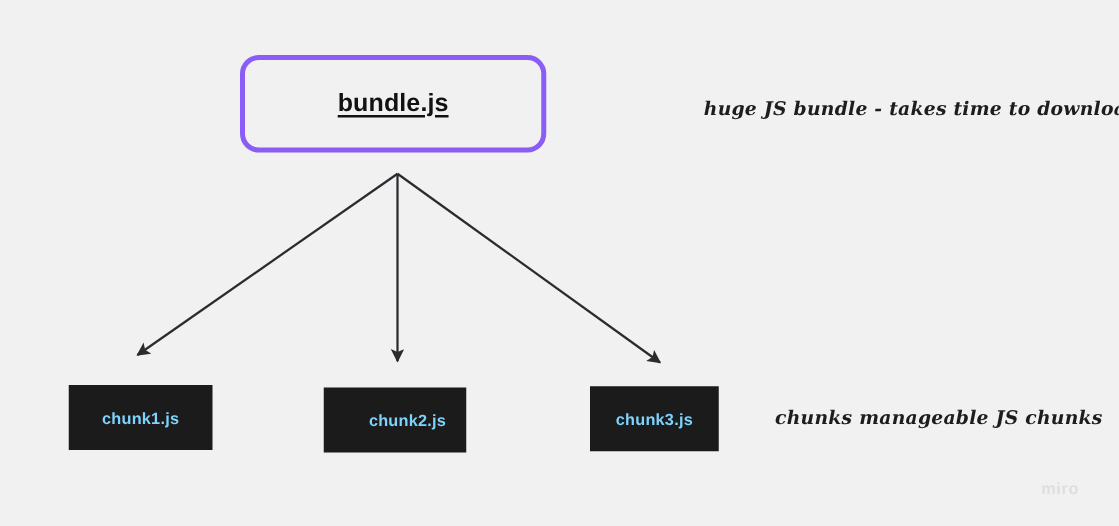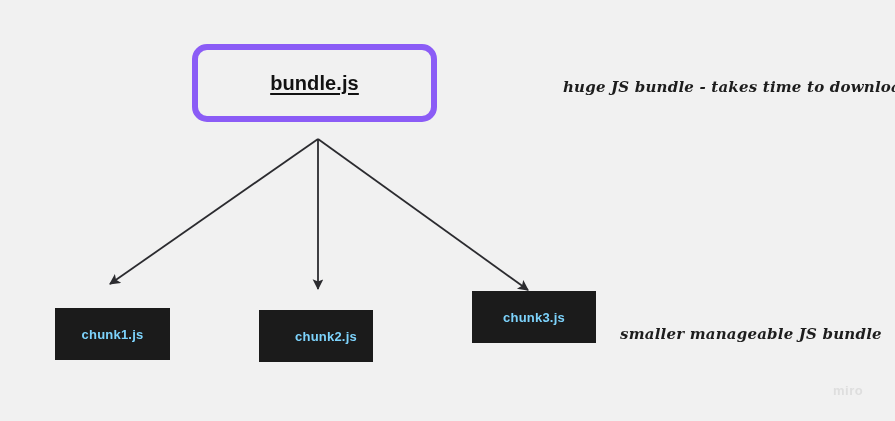--- a/index.html
+++ b/index.html
@@ -30,21 +30,21 @@
   }
 
   
   .bundle-box {
     position: absolute;
     left: 192px;
     top: 44px;
     width: 245px;
     height: 78px;
     box-sizing: border-box;
-    border: 6px solid #8b5cf6;
+    border: 4px solid #8b5cf6;
     border-radius: 15px;
     background: #f1f1f1;
     display: flex;
     align-items: center;
     justify-content: center;
   }
   .bundle-label {
     font-family: "Liberation Sans", sans-serif;
     font-size: 20px;
     font-weight: bold;
@@ -65,21 +65,21 @@
   }
   .chunk-label {
     font-family: "Liberation Sans", sans-serif;
     font-size: 13px;
     font-weight: bold;
     color: #7dd3fc;
     letter-spacing: 0.2px;
   }
   #chunk-1 { left: 55px;  top: 308px; width: 115px; height: 52px; }
   #chunk-2 { left: 259px; top: 310px; width: 114px; height: 52px; padding-left: 20px; }
-  #chunk-3 { left: 472px; top: 291px; width: 124px; height: 52px; text-align: center; }
+  #chunk-3 { left: 472px; top: 309px; width: 103px; height: 52px; text-align: center; }
 
   
   .note {
     position: absolute;
     font-family: "DejaVu Serif", serif;
     font-style: italic;
     font-weight: bold;
     color: #1d1d1d;
     white-space: nowrap;
     letter-spacing: 0.2px;
@@ -134,17 +134,17 @@
   <div class="chunk-box" id="chunk-2">
     <span class="chunk-label">chunk2.js</span>
   </div>
 
   <div class="chunk-box" id="chunk-3">
     <span class="chunk-label">chunk3.js</span>
   </div>
 
   <div class="note" id="note-bundle">huge JS bundle - takes time to download</div>
 
-  <div class="note" id="note-chunks">smaller manageable JS bundle</div>
+  <div class="note" id="note-chunks">chunks manageable JS chunks</div>
 
   <div class="watermark">miro</div>
 
 </div>
 
 </body></html>

